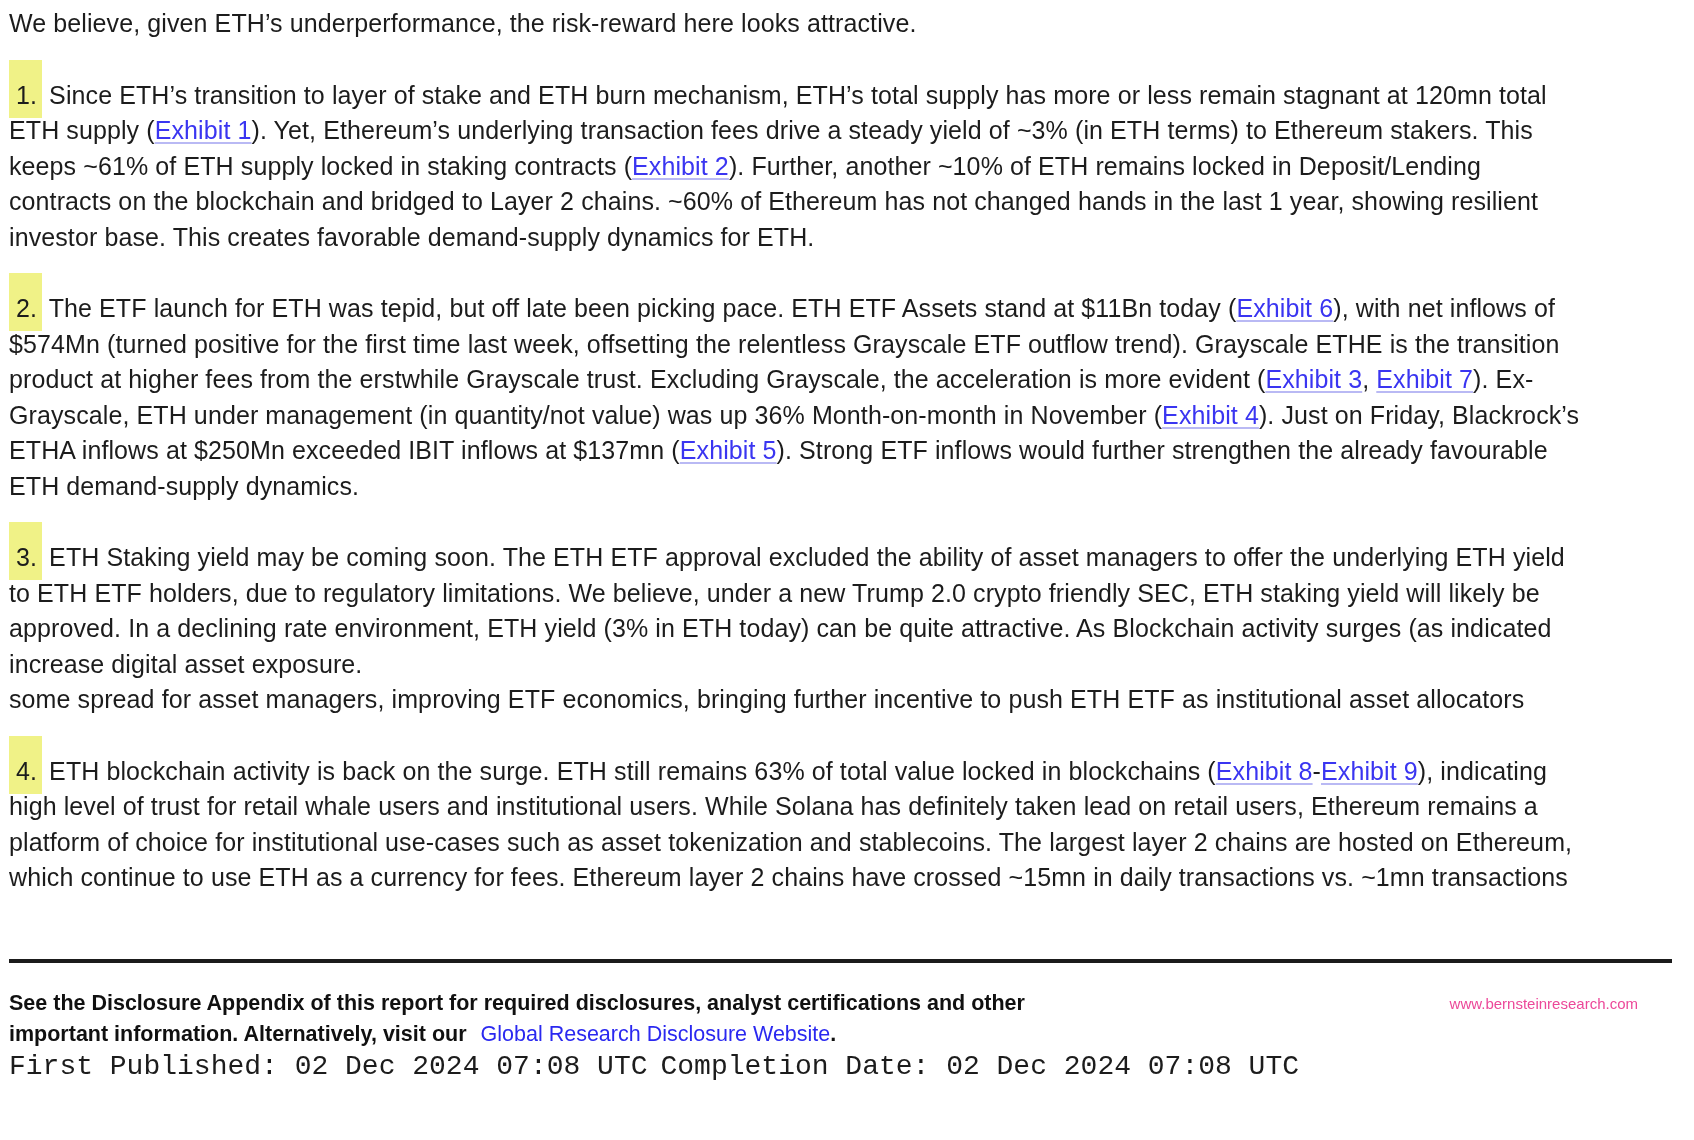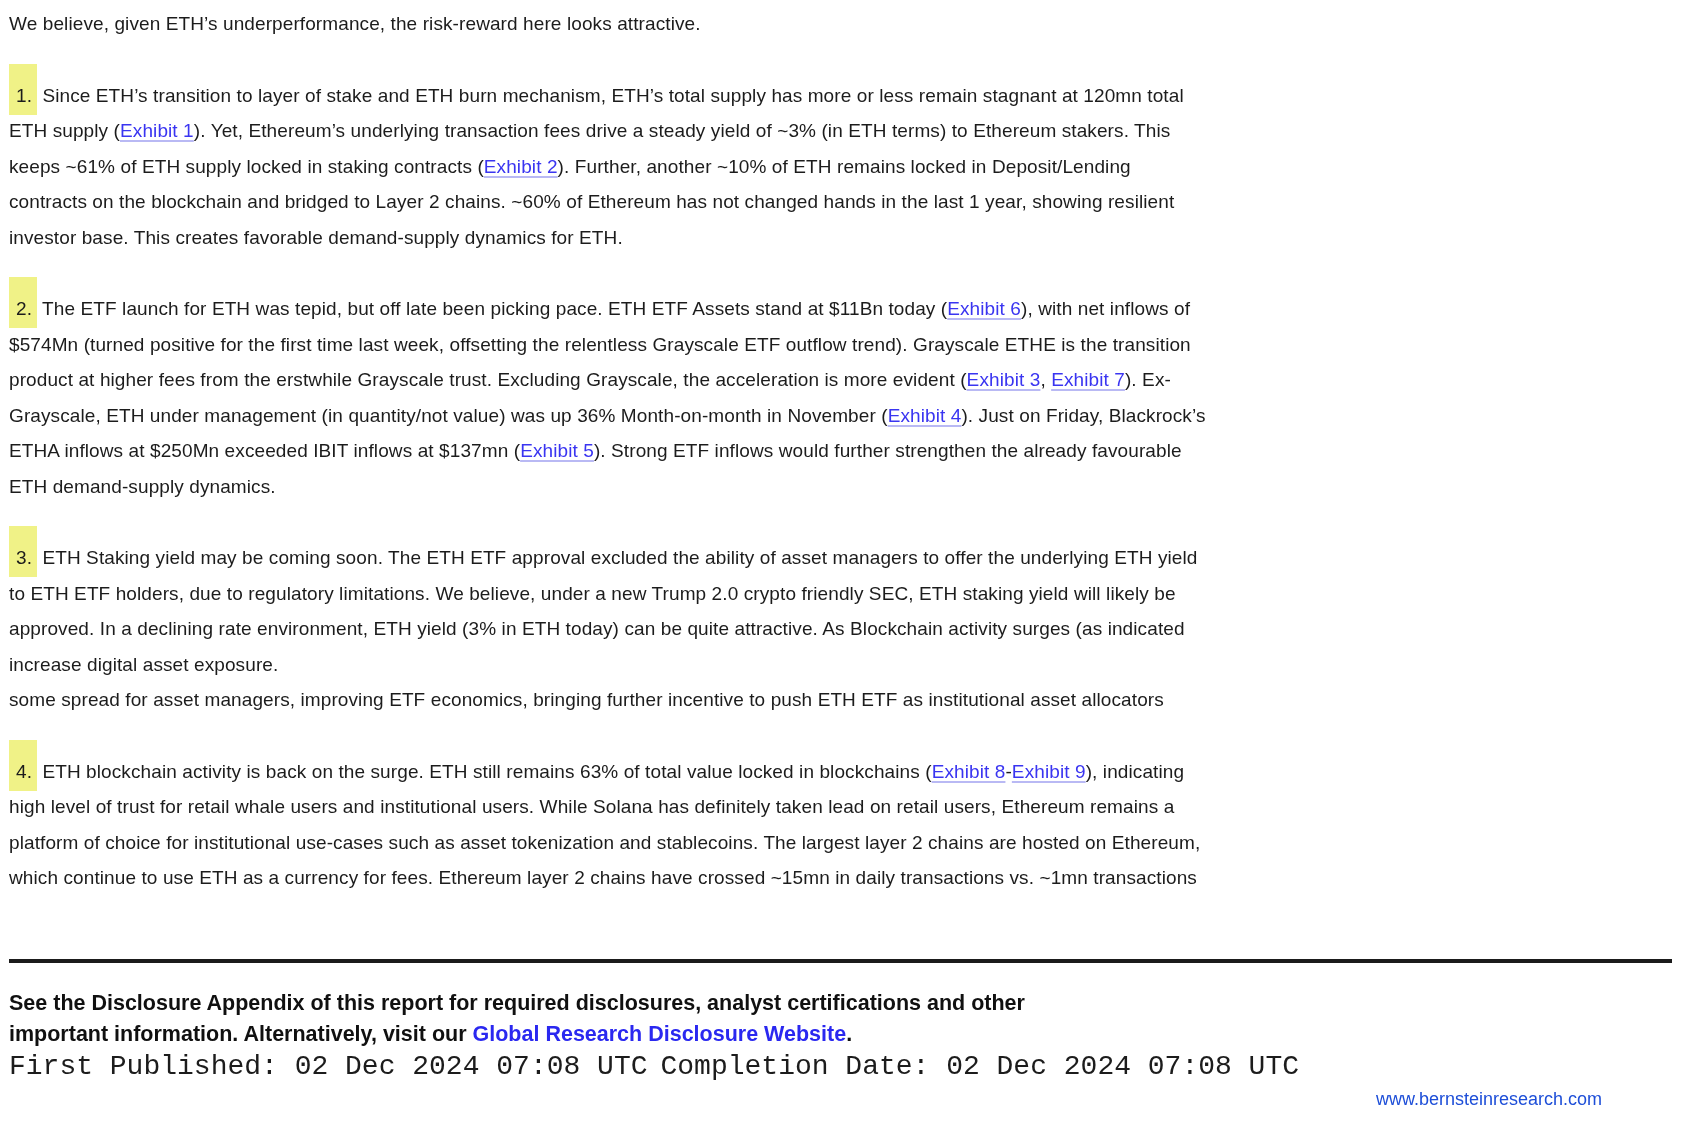--- a/index.html
+++ b/index.html
@@ -11,21 +11,21 @@
     --divider:#1b1b1b;
   }
   *{box-sizing:border-box;}
   html,body{margin:0;padding:0;background:#ffffff;}
   body{
     width:1694px;height:1140px;overflow:hidden;
     font-family:"Liberation Sans","DejaVu Sans",sans-serif;
     color:var(--text);
   }
   .page{padding:6px 0 0 9px;}
-  .body-text{font-size:19px;letter-spacing:0.1px;}
+  .body-text{font-size:25px;letter-spacing:0.1px;}
   .paragraph{margin:0 0 36px 0;}
   .line{line-height:35.5px;white-space:nowrap;}
   .hl{
     background:var(--highlight);
     padding:21px 5px 9px 7px;
   }
   a.exhibit-link{
     color:var(--link);
     text-decoration:underline;
     text-decoration-color:var(--link-underline);
@@ -34,38 +34,37 @@
     cursor:pointer;
     text-align:right;
   }
   .divider{
     height:4px;background:var(--divider);border:none;
     width:1663px;margin:63px 0 0 0;
   }
   .footer{
     display:flex;align-items:flex-start;
     margin-top:25px;
-    flex-direction:column;
   }
   .footer-left{flex:0 0 auto;}
   .disclosure-line{
     font-size:21.5px;font-weight:700;line-height:31.5px;color:#101010;
     white-space:nowrap;
   }
   a.footer-link{
-    color:var(--footer-link);font-weight:700;text-decoration:none;
-    margin-left:6px;cursor:pointer;
+    color:var(--footer-link);font-weight:400;text-decoration:none;
+    margin-left:14px;cursor:pointer;
   }
   .pub-line{
     font-size:28px;font-weight:400;line-height:32px;white-space:nowrap;font-family:Liberation Mono, monospace;
   }
   .pub-gap{margin-left:13px;}
   .footer-right{
-    margin-left:auto;margin-right:92px;
-    font-size:18px;color:#1d4ed8;line-height:22px;padding-top:5px;
+    margin-left:auto;margin-right:56px;
+    font-size:15px;color:#ec4899;line-height:22px;padding-top:5px;
     white-space:nowrap;
   }
 </style>
 </head>
 <body>
 
 <div class="page">
 
   <main class="body-text" id="report-body">
       <div class="paragraph">

